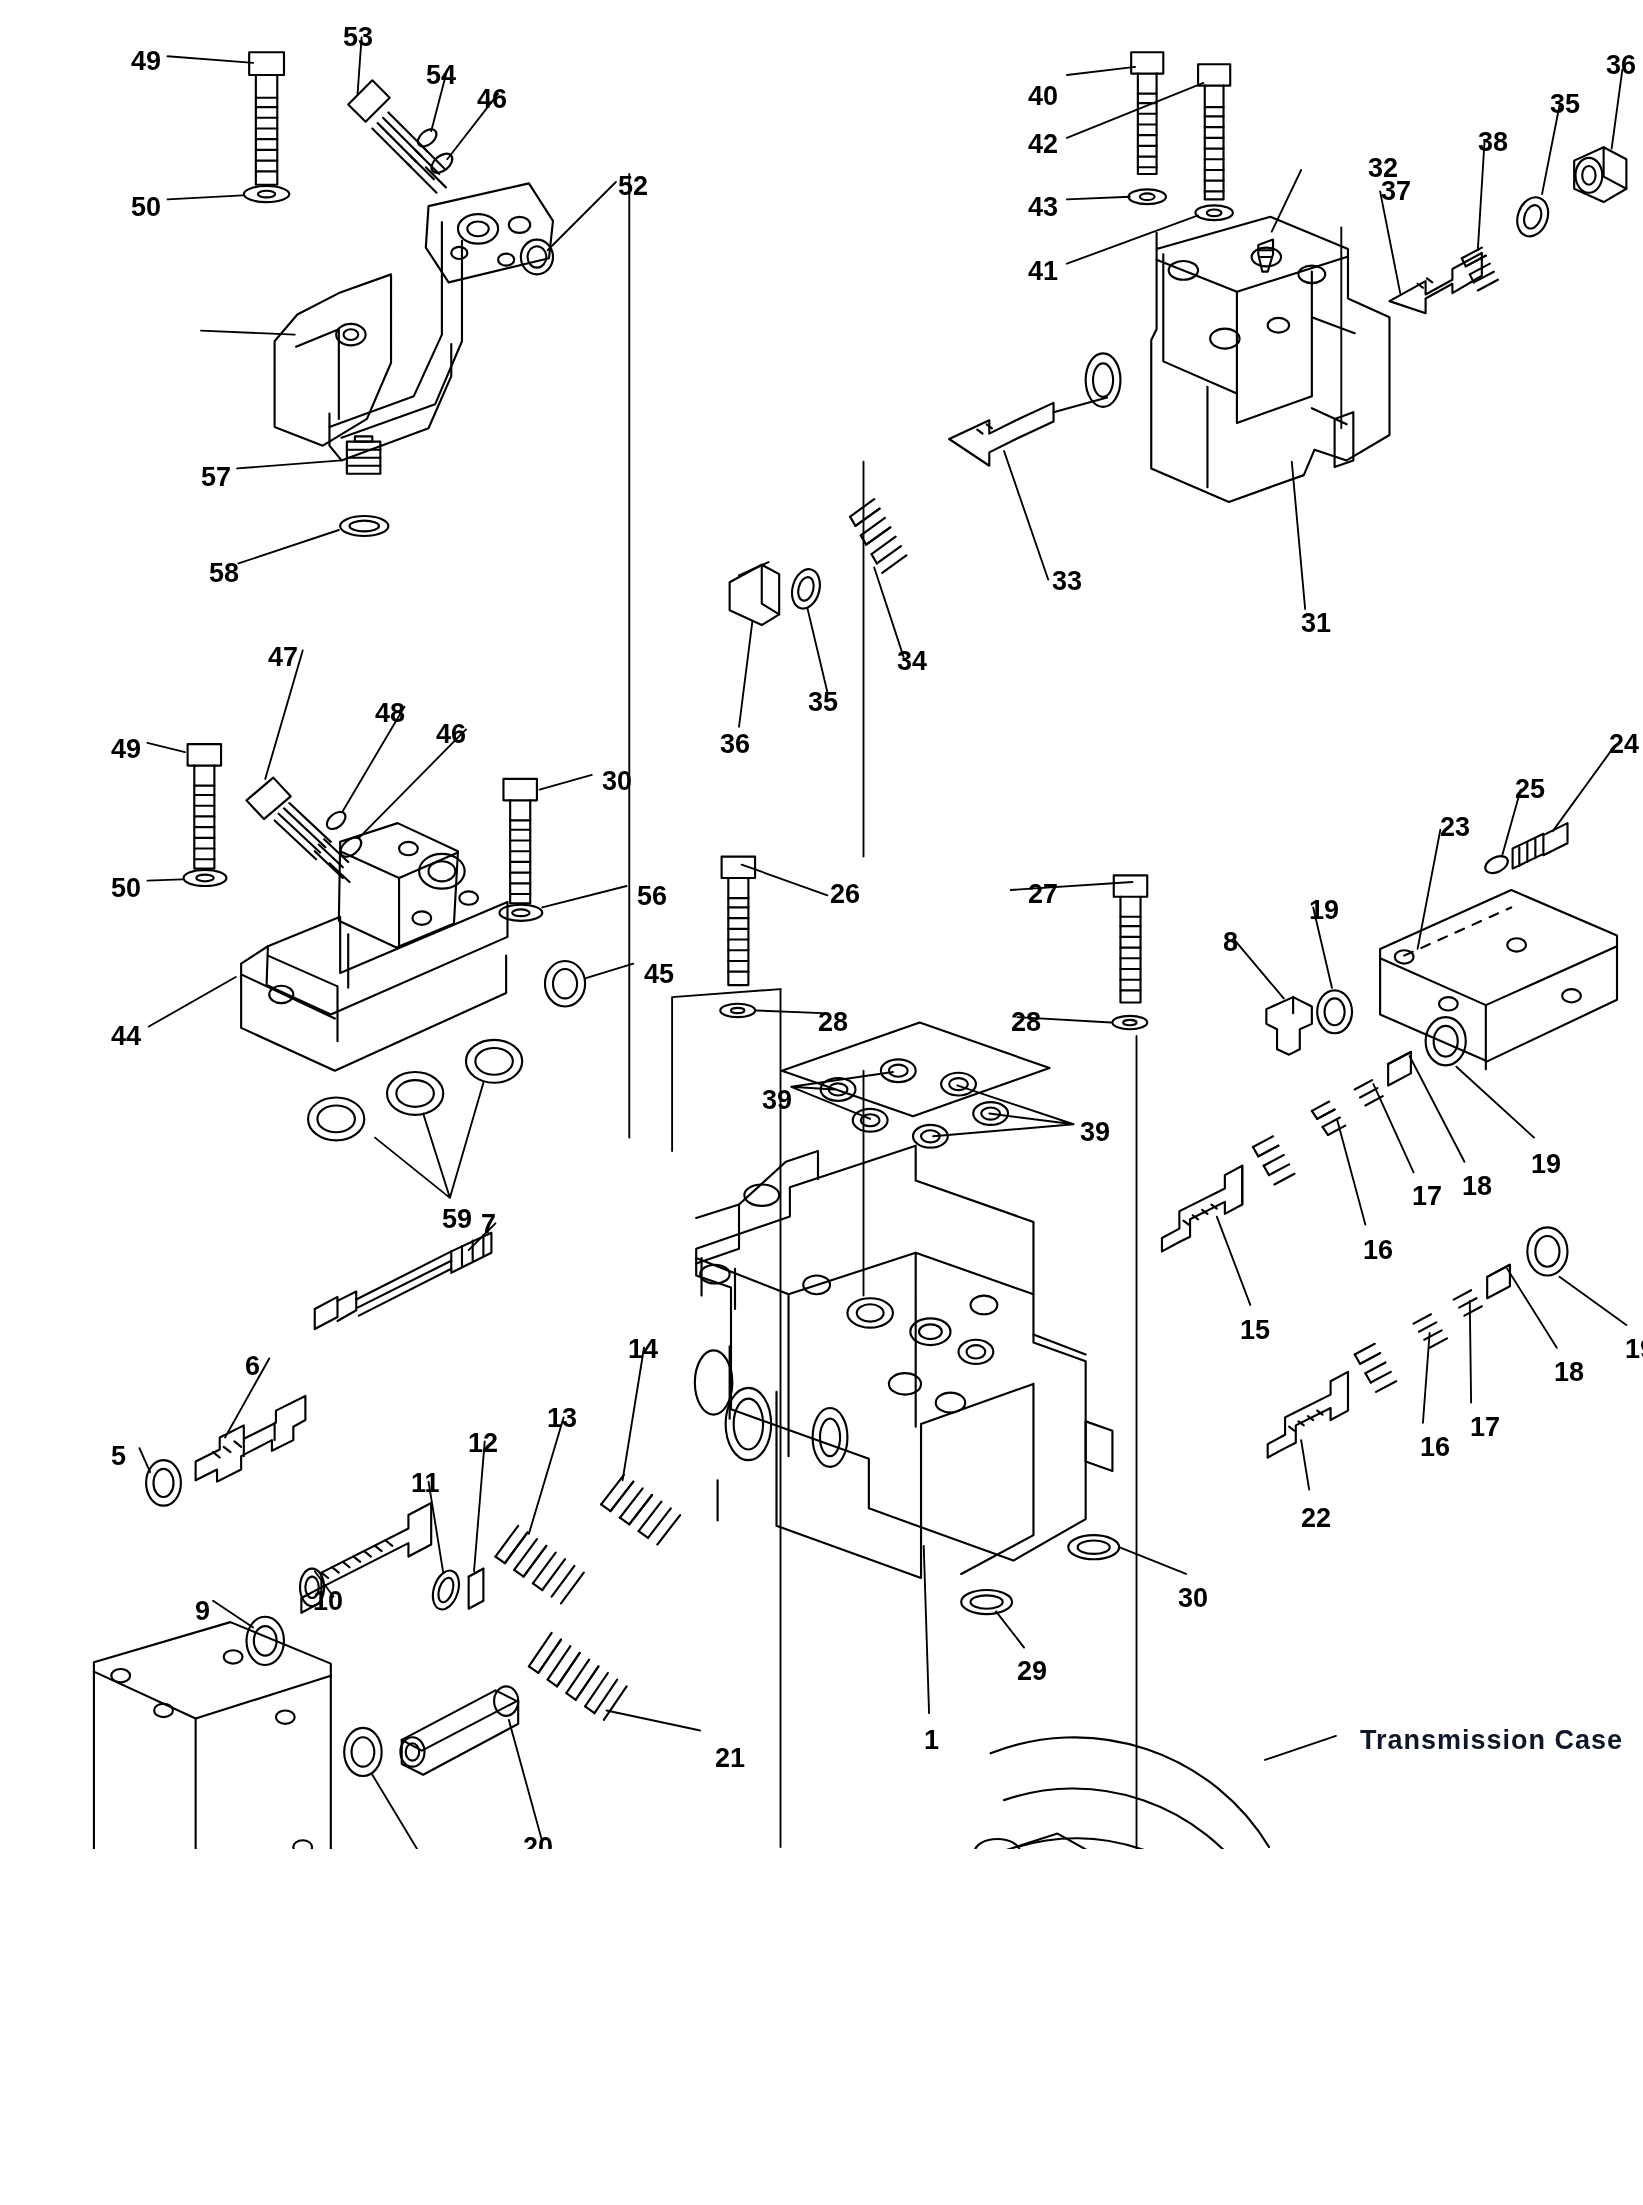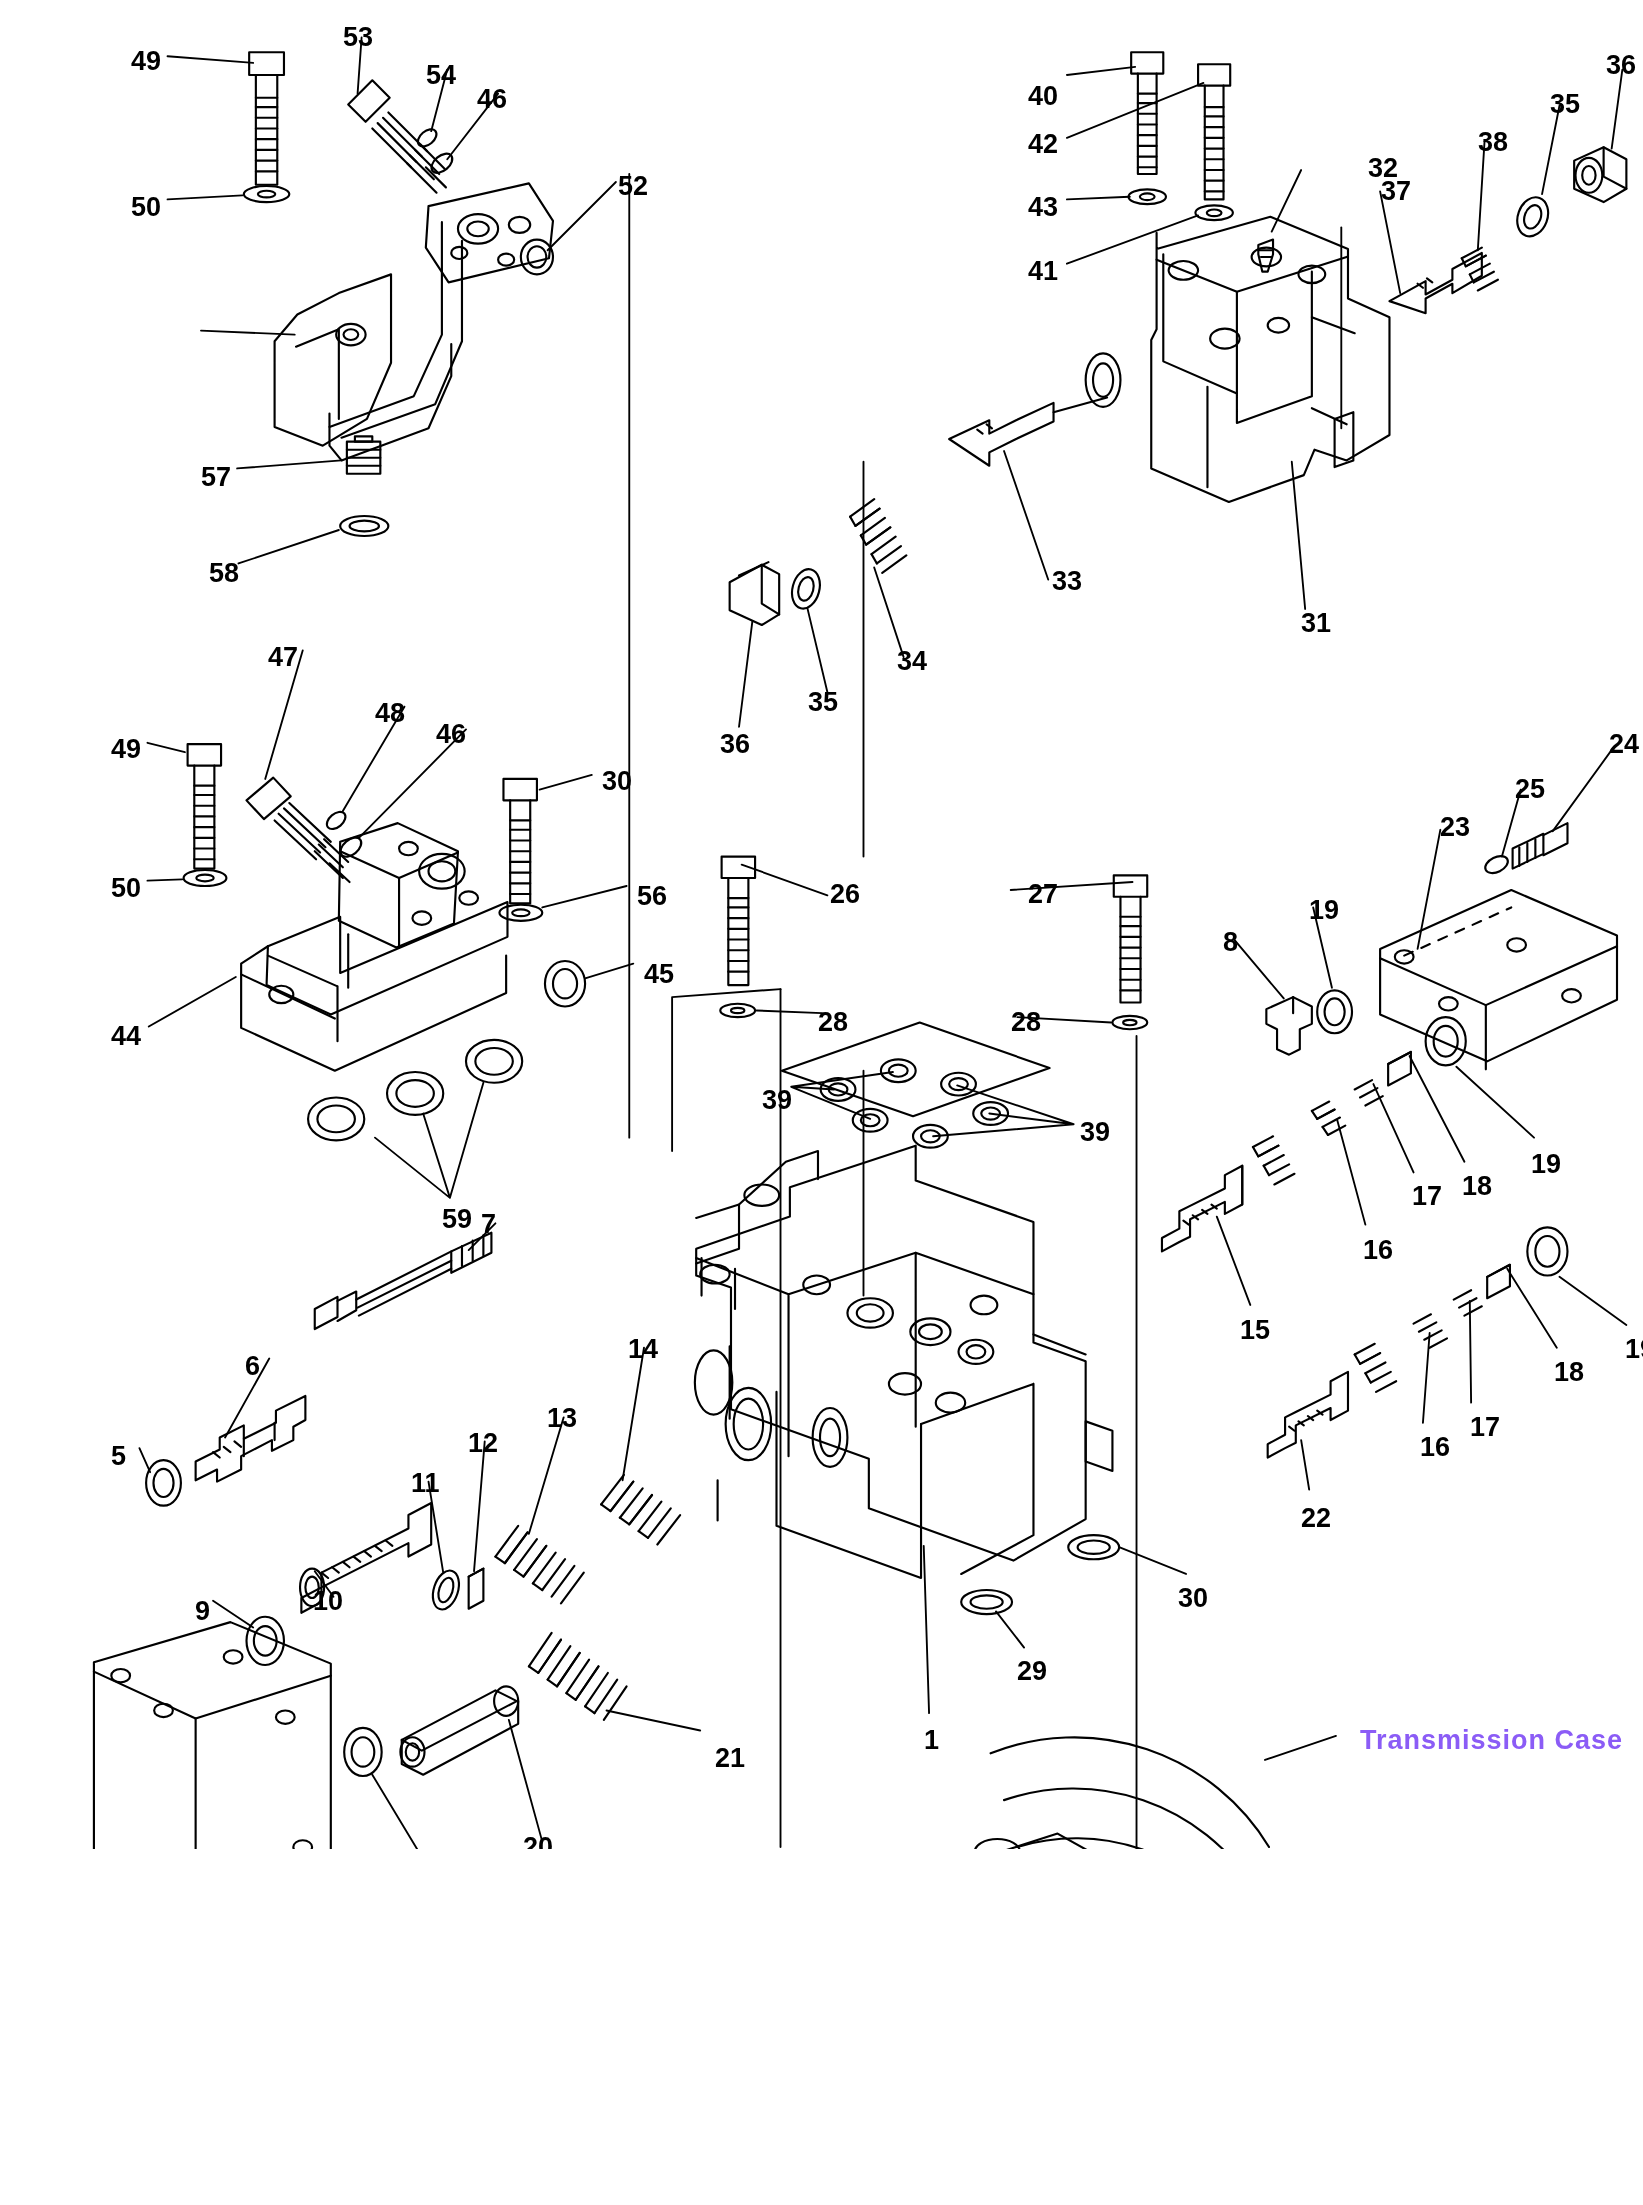--- a/index.html
+++ b/index.html
@@ -32,21 +32,21 @@
     color: #000000;
     white-space: nowrap;
     line-height: 1;
   }
   .note-label {
     position: absolute;
     font-family: "Liberation Sans", sans-serif;
     font-size: 27px;
     font-weight: 700;
     letter-spacing: 1px;
-    color: #8b5cf6;
+    color: #0f172a;
     white-space: nowrap;
   }
 </style>
 </head>
 <body>
 
 <div id="page">
 
   <svg id="diagram-svg" viewBox="0 0 2456 3295" xmlns="http://www.w3.org/2000/svg">
     <g fill="none" stroke="#000000" stroke-width="3.2" stroke-linejoin="round" stroke-linecap="round">

